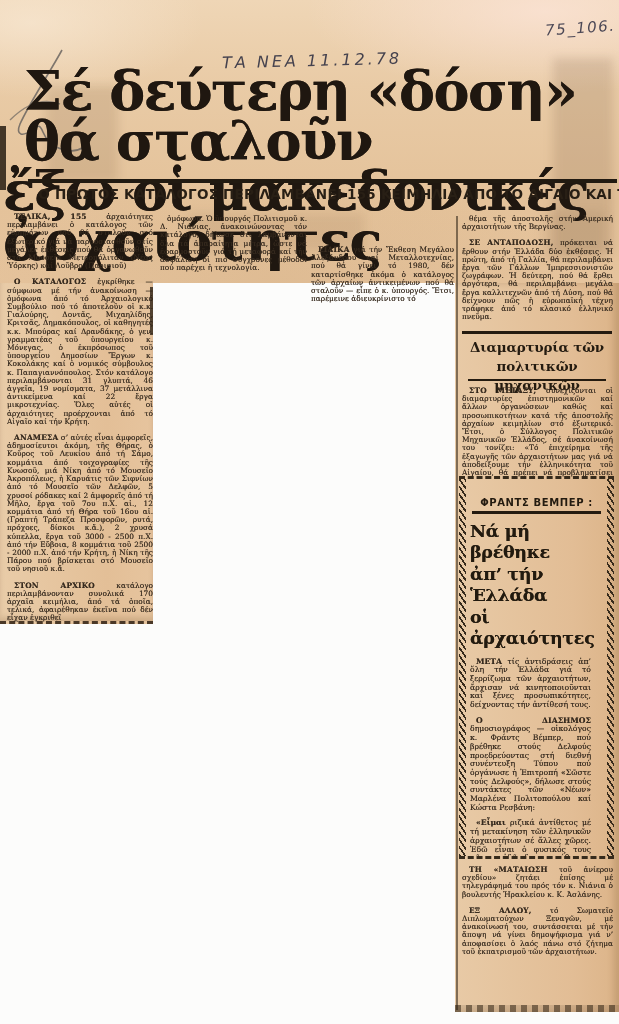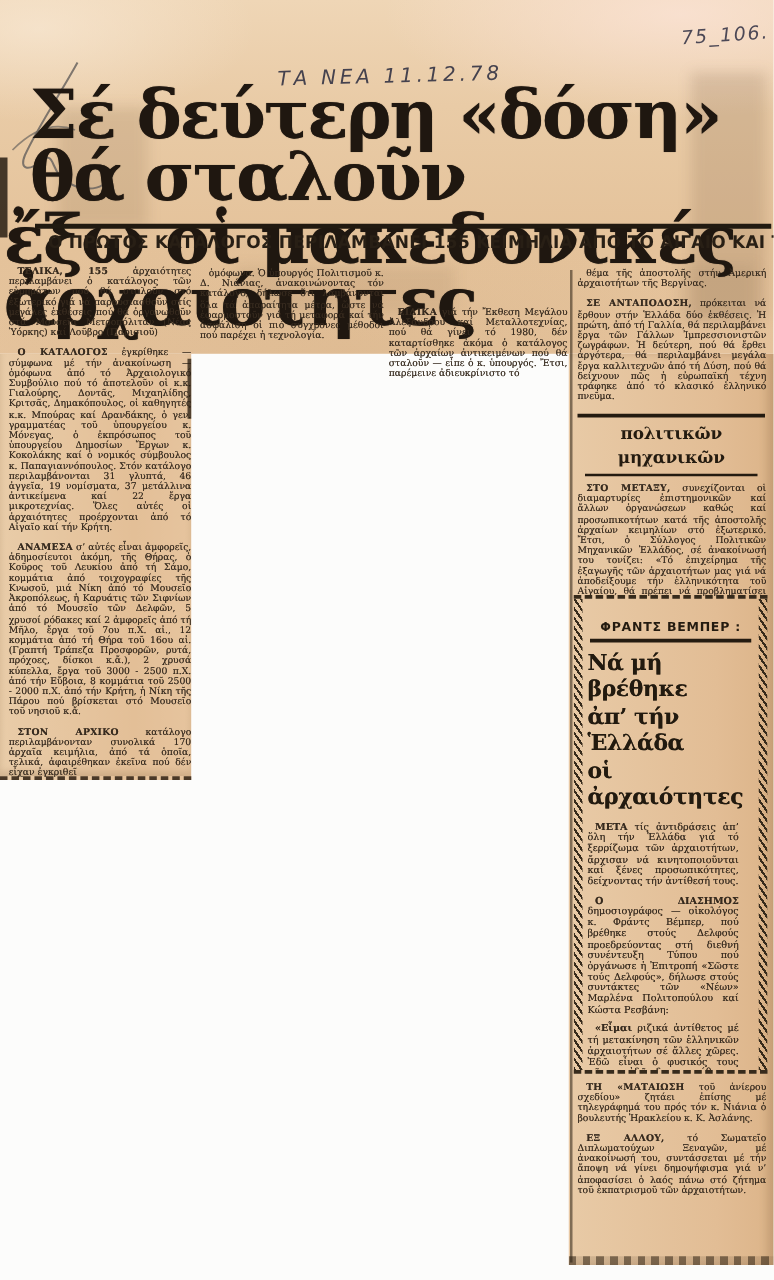--- a/index.html
+++ b/index.html
@@ -128,20 +128,21 @@
   <div class="col" id="col4">
     <p class="bp"><span class="lead"></span><span>θέμα τῆς ἀποστολῆς στήν Ἀμερική ἀρχαιοτήτων τῆς Βεργίνας.</span></p>
     <p class="bp"><span class="lead">ΣΕ ΑΝΤΑΠΟΔΟΣΗ,</span><span> πρόκειται νά ἔρθουν στήν Ἑλλάδα δύο ἐκθέσεις. Ἡ πρώτη, ἀπό τή Γαλλία, θά περιλαμβάνει ἔργα τῶν Γάλλων Ἰμπρεσσιονιστῶν ζωγράφων. Ἡ δεύτερη, πού θά ἔρθει ἀργότερα, θά περιλαμβάνει μεγάλα ἔργα καλλιτεχνῶν ἀπό τή Δύση, πού θά δείχνουν πῶς ἡ εὐρωπαϊκή τέχνη τράφηκε ἀπό τό κλασικό ἑλληνικό πνεῦμα.</span></p>
   </div>
 
   <div class="vrule" id="vrule-hole"></div>
   <div class="vrule" id="vrule-col4"></div>
 
   <div id="protest-rule-top"></div>
   <div id="protest-head">
+    <div>Διαμαρτυρία τῶν</div>
     <div>πολιτικῶν μηχανικῶν</div>
   </div>
   <div id="protest-rule-bot"></div>
   <div class="col" id="protest-body">
     <p class="bp"><span class="lead">ΣΤΟ ΜΕΤΑΞΥ,</span><span> συνεχίζονται οἱ διαμαρτυρίες ἐπιστημονικῶν καί ἄλλων ὀργανώσεων καθώς καί προσωπικοτήτων κατά τῆς ἀποστολῆς ἀρχαίων κειμηλίων στό ἐξωτερικό. Ἔτσι, ὁ Σύλλογος Πολιτικῶν Μηχανικῶν Ἑλλάδος, σέ ἀνακοίνωσή του τονίζει: «Τό ἐπιχείρημα τῆς ἐξαγωγῆς τῶν ἀρχαιοτήτων μας γιά νά ἀποδείξουμε τήν ἑλληνικότητα τοῦ Αἰγαίου, θά πρέπει νά προβληματίσει σοβαρά</span></p>
   </div>
 
   <div id="weber-box">
     <div class="hatch left"></div>
     <div class="hatch right"></div>

